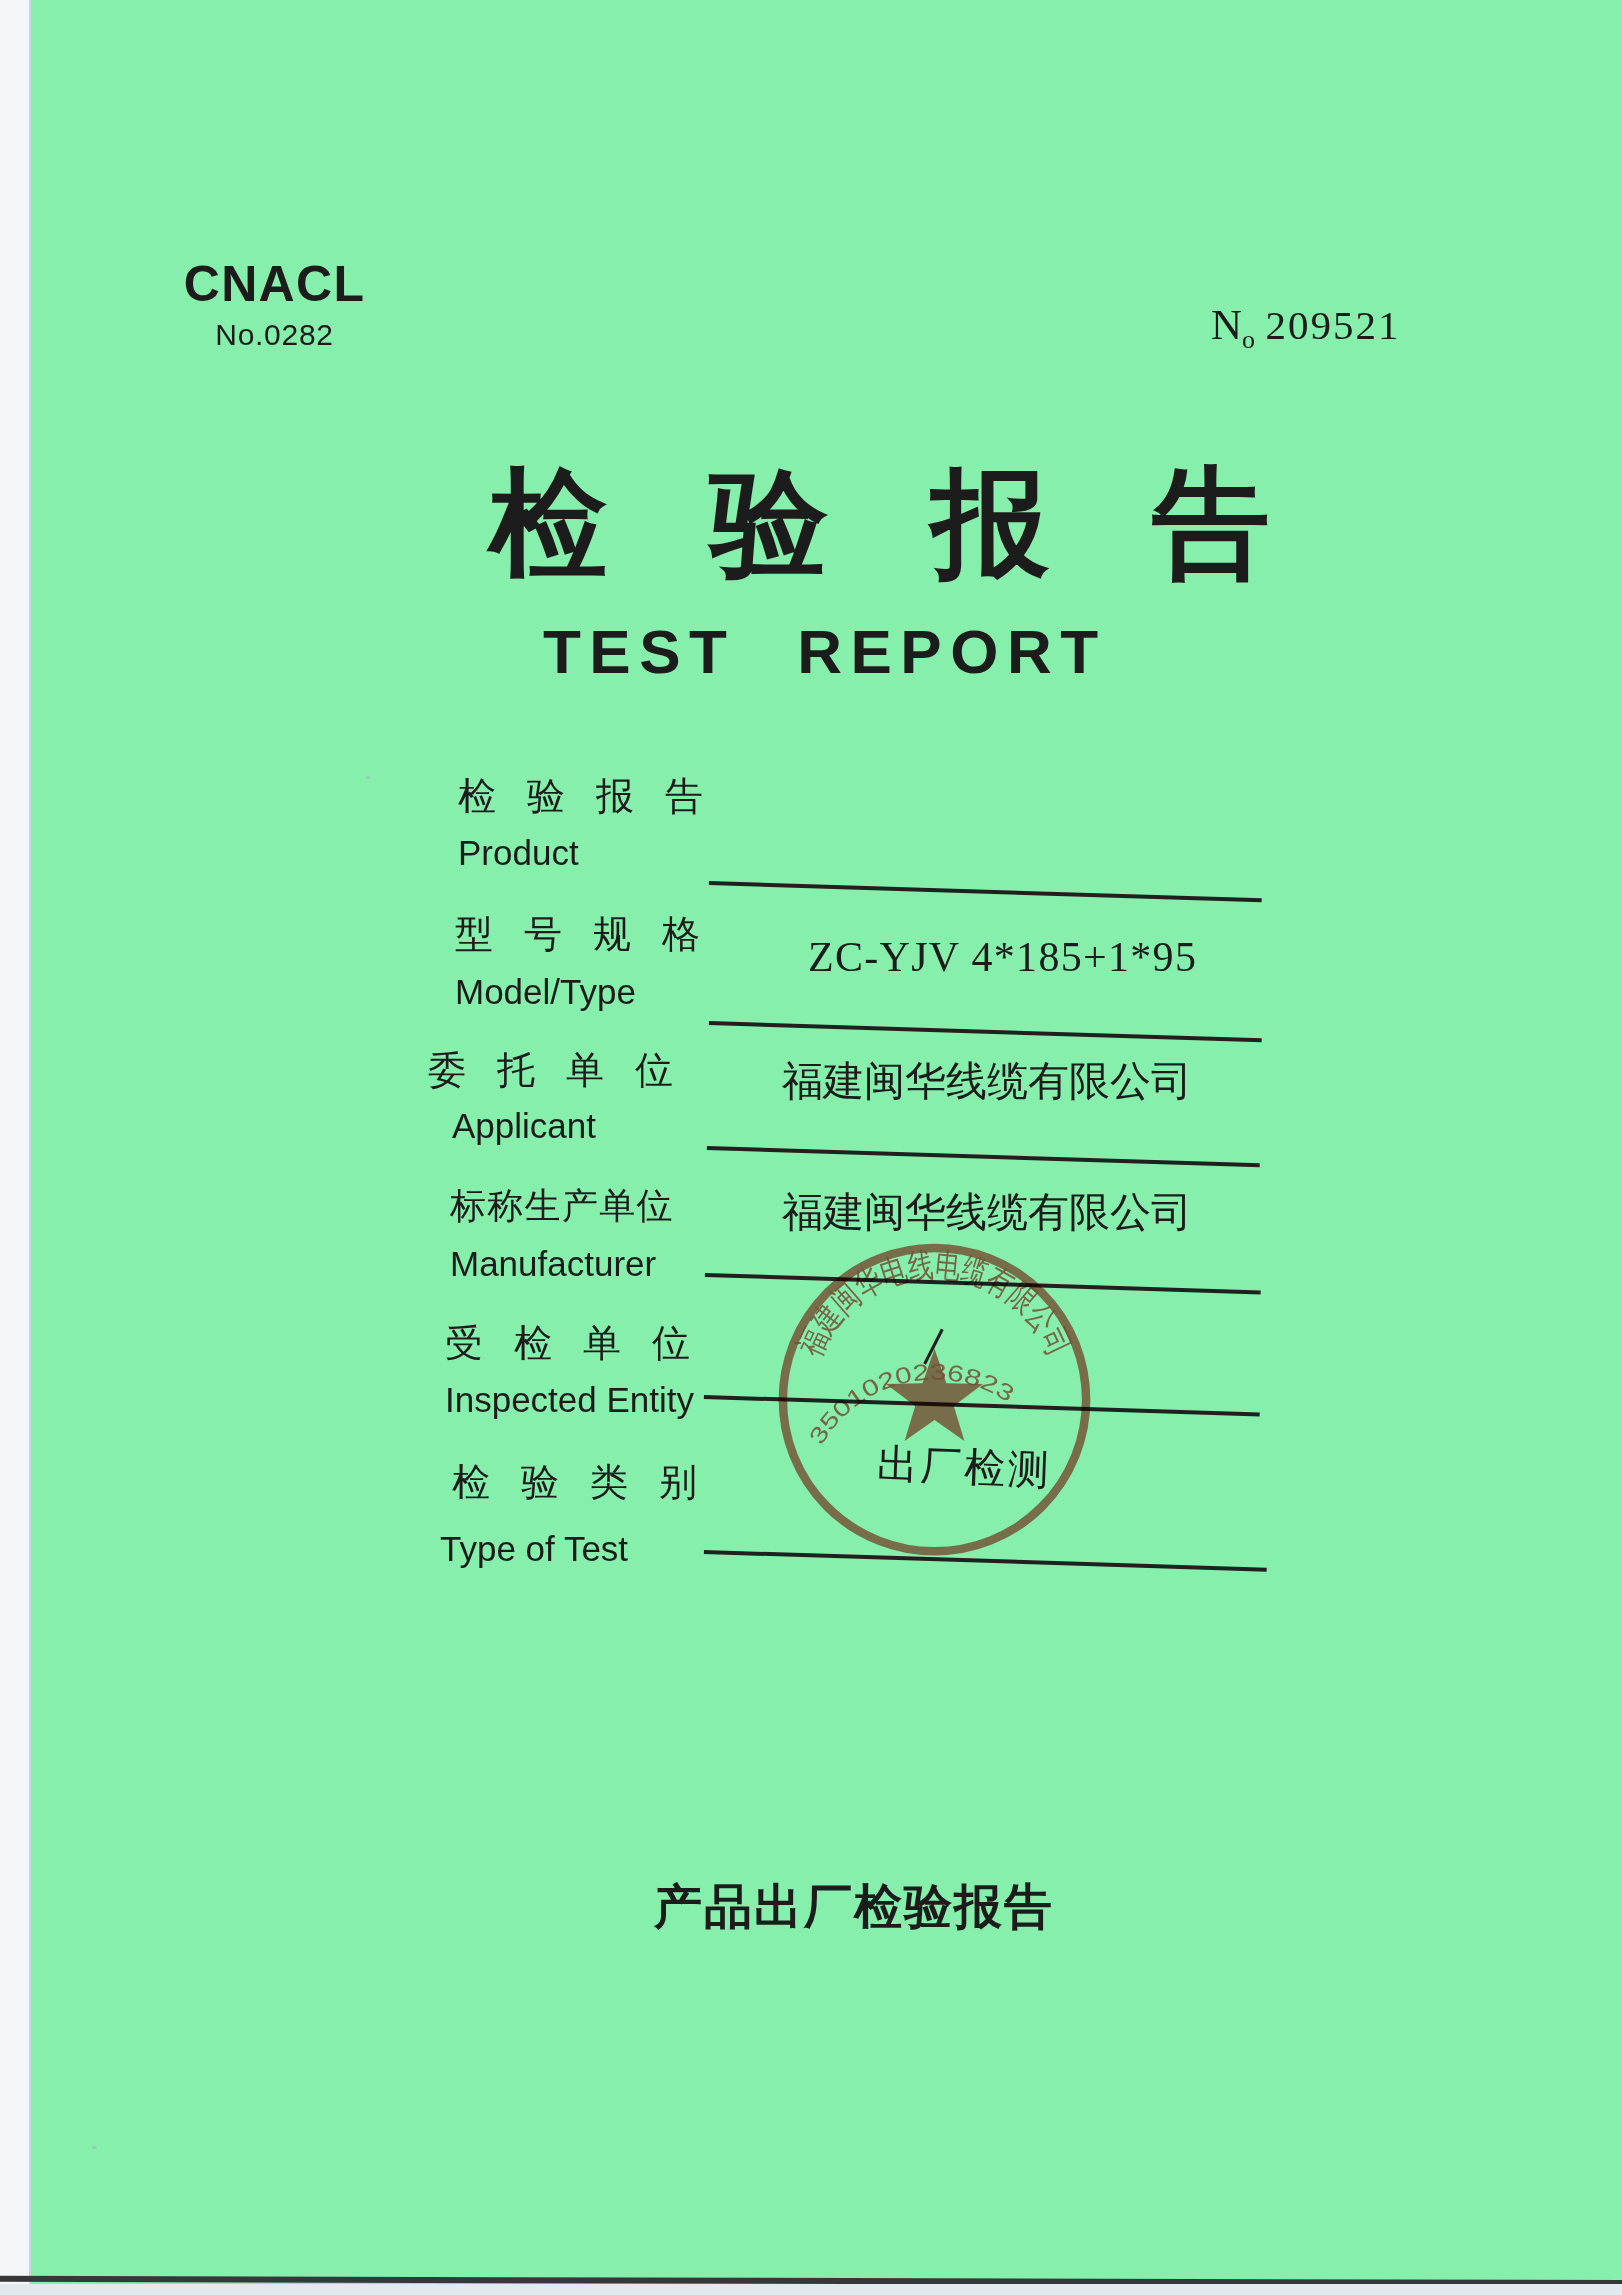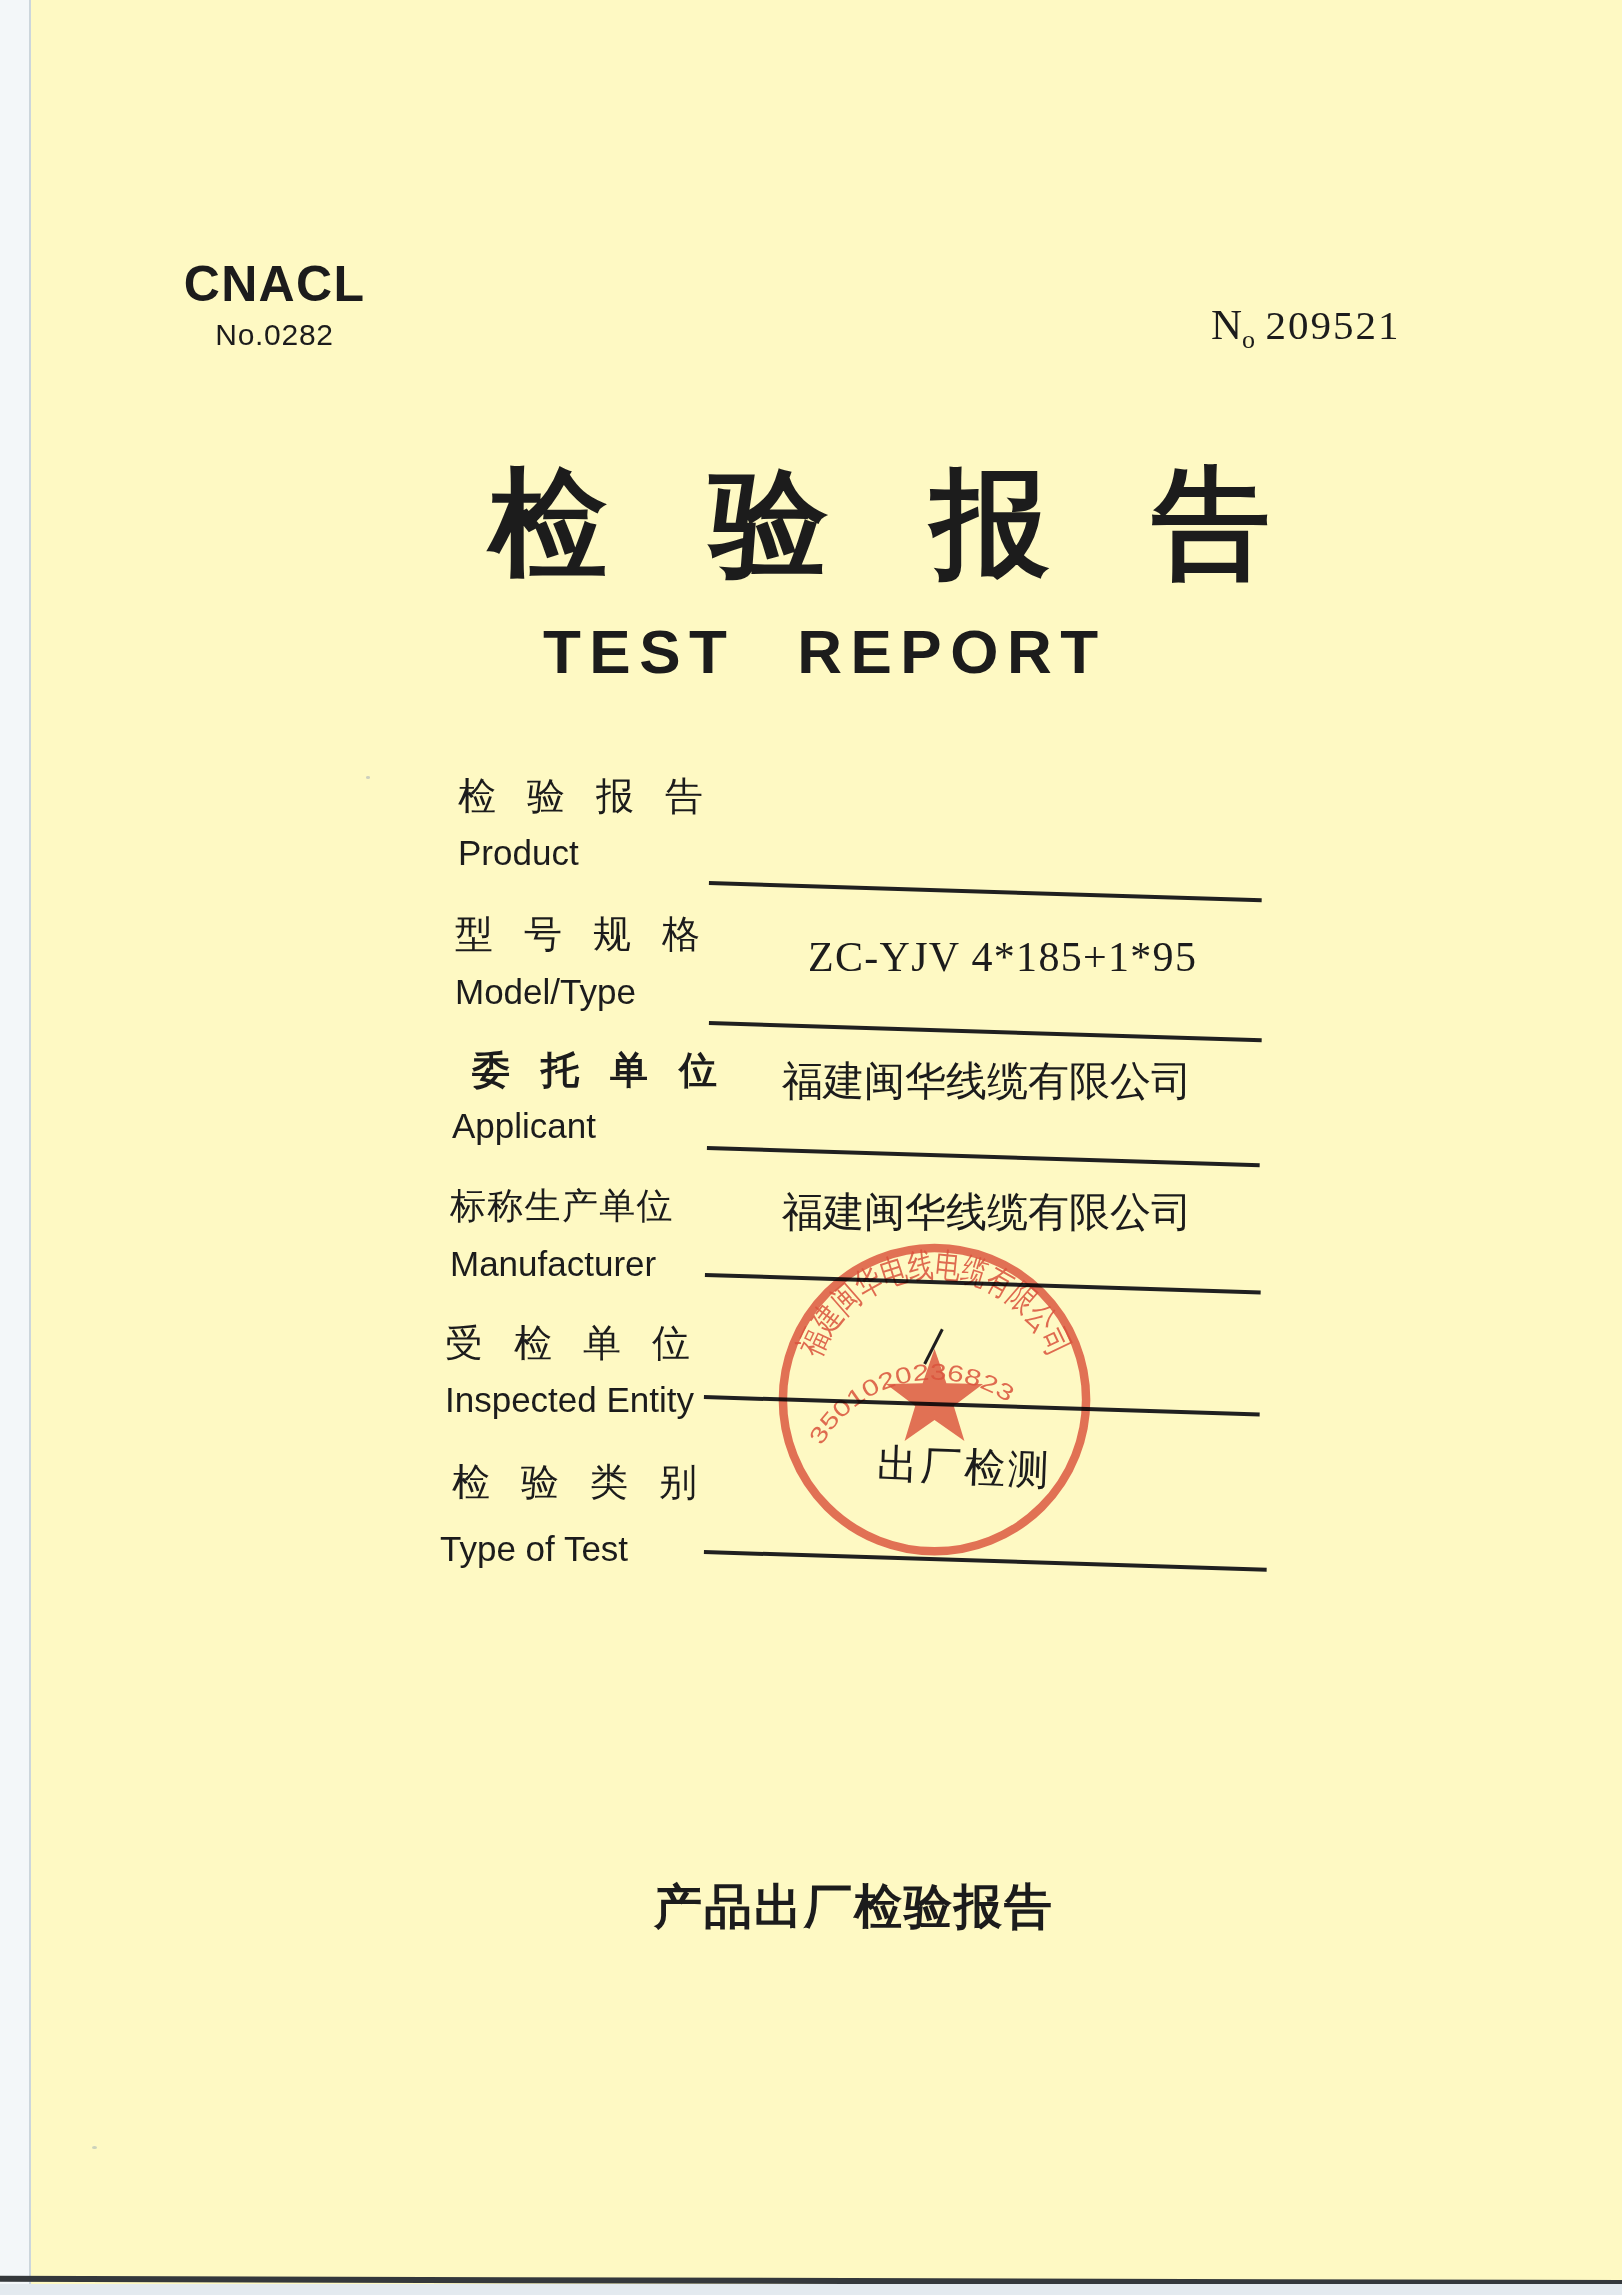--- a/index.html
+++ b/index.html
@@ -1,19 +1,19 @@
 <!DOCTYPE html>
 <html style="font-size:10.5px"><head>
 <meta charset="utf-8">
 <style>
   html,body{margin:0;padding:0;background:#888;}
   #page{
     position:relative;
     width:1623px;height:2295px;
-    background:#fef9c3;
+    background:#86efac;
     overflow:hidden;
     font-family:"Liberation Sans","DejaVu Sans",sans-serif;
     color:#1c1c1c;
   }
   .abs{position:absolute;}
   .cn{font-family:"Liberation Serif","DejaVu Serif",serif;}
   .en{font-family:"Liberation Sans","DejaVu Sans",sans-serif;}
   .serif{font-family:"Liberation Serif","DejaVu Serif",serif;}
 
   
@@ -77,21 +77,21 @@
 
   <div class="abs label-cn cn ls-w" style="left:458px;top:777px;">检验报告</div>
   <div class="abs label-en en" style="left:458px;top:835px;">Product</div>
   <div class="abs uline" style="left:709px;top:881px;width:553px;"></div>
 
   <div class="abs label-cn cn ls-w" style="left:455px;top:915px;">型号规格</div>
   <div class="abs label-en en" style="left:455px;top:974px;">Model/Type</div>
   <div class="abs row-value serif" style="left:808px;top:936px;letter-spacing:1.3px;">ZC-YJV 4*185+1*95</div>
   <div class="abs uline" style="left:709px;top:1021px;width:553px;"></div>
 
-  <div class="abs label-cn cn ls-w" style="left:472px;top:1051px;font-weight:bold;">委托单位</div>
+  <div class="abs label-cn cn ls-w" style="left:428px;top:1051px;">委托单位</div>
   <div class="abs label-en en" style="left:452px;top:1108px;">Applicant</div>
   <div class="abs row-value cn" style="left:782px;top:1061px;font-size:41px;">福建闽华线缆有限公司</div>
   <div class="abs uline" style="left:707px;top:1146px;width:553px;"></div>
 
   <div class="abs label-cn cn ls-n" style="left:450px;top:1188px;">标称生产单位</div>
   <div class="abs label-en en" style="left:450px;top:1246px;">Manufacturer</div>
   <div class="abs row-value cn" style="left:782px;top:1192px;font-size:41px;">福建闽华线缆有限公司</div>
   <div class="abs uline" style="left:705px;top:1273px;width:556px;"></div>
 
   <div class="abs label-cn cn ls-w" style="left:445px;top:1324px;">受检单位</div>

